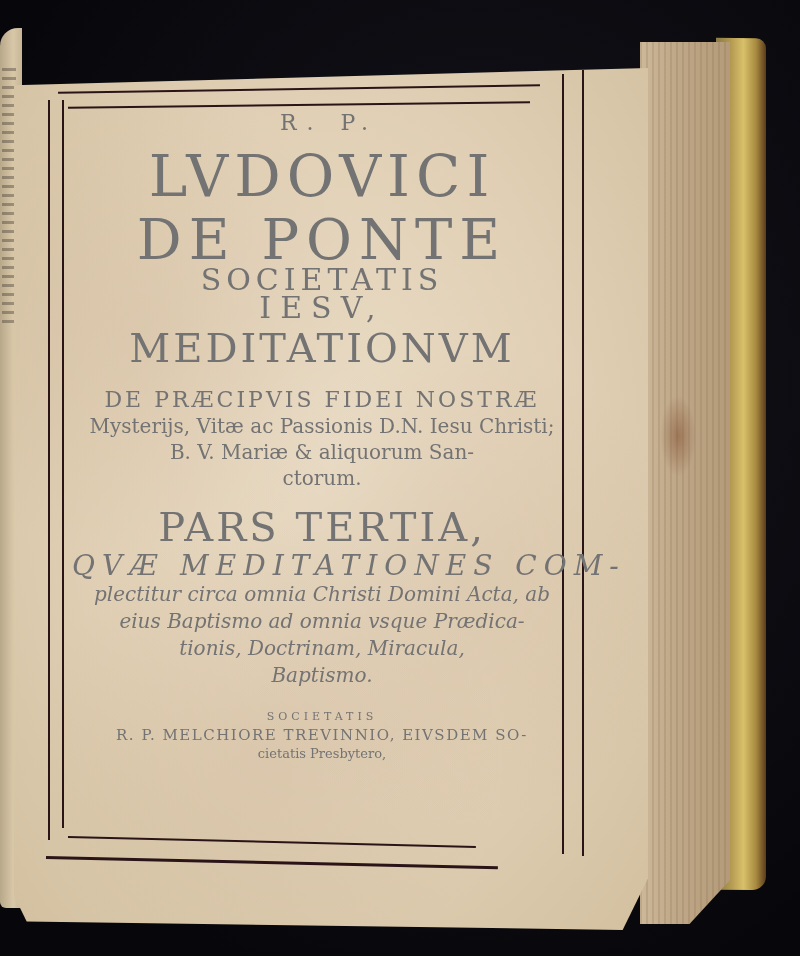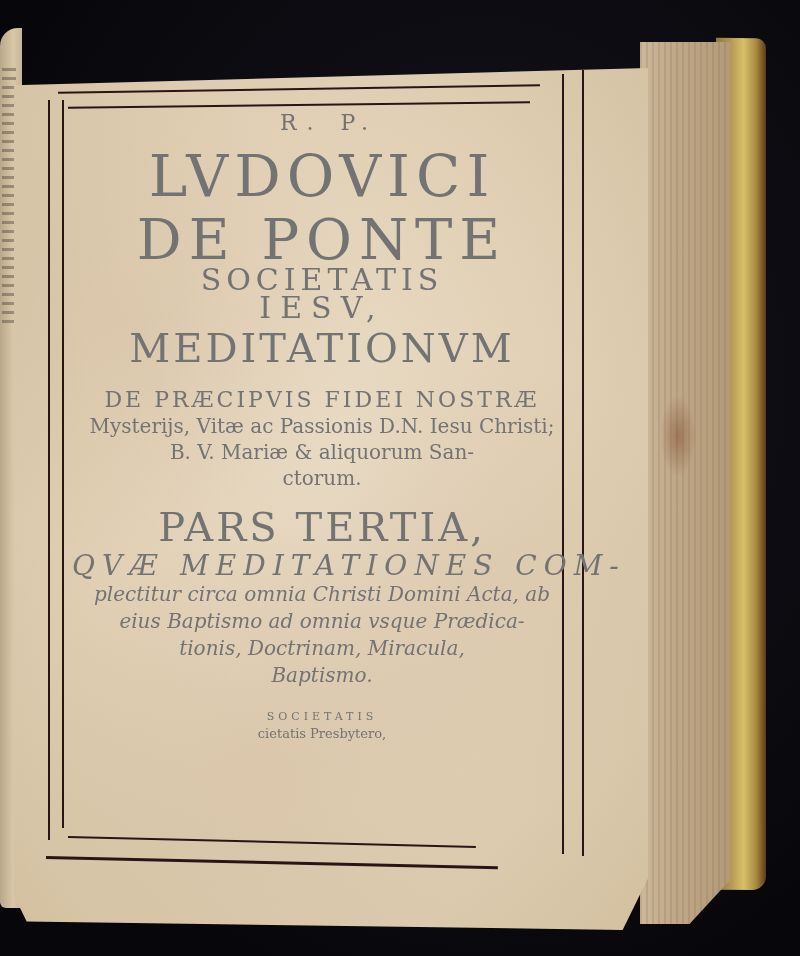--- a/index.html
+++ b/index.html
@@ -117,14 +117,15 @@
   <span class="line roman-sm">Mysterijs, Vitæ ac Passionis D.N. Iesu Christi;</span>
   <span class="line roman-sm">B. V. Mariæ &amp; aliquorum San-</span>
   <span class="line roman-sm">ctorum.</span>
   <span class="line pars">PARS TERTIA,</span>
   <span class="line quae">QVÆ MEDITATIONES COM-</span>
   <span class="line italic">plectitur circa omnia Christi Domini Acta, ab</span>
   <span class="line italic">eius Baptismo ad omnia vsque Prædica-</span>
   <span class="line italic">tionis, Doctrinam, Miracula,</span>
   <span class="line italic">Baptismo.</span>
   <span class="line interprete">SOCIETATIS</span>
+  <span class="line melchiore">R. P. MELCHIORE TREVINNIO, EIVSDEM SO-</span>
   <span class="line presbytero">cietatis Presbytero,</span>
 </div>
 
 </body></html>

